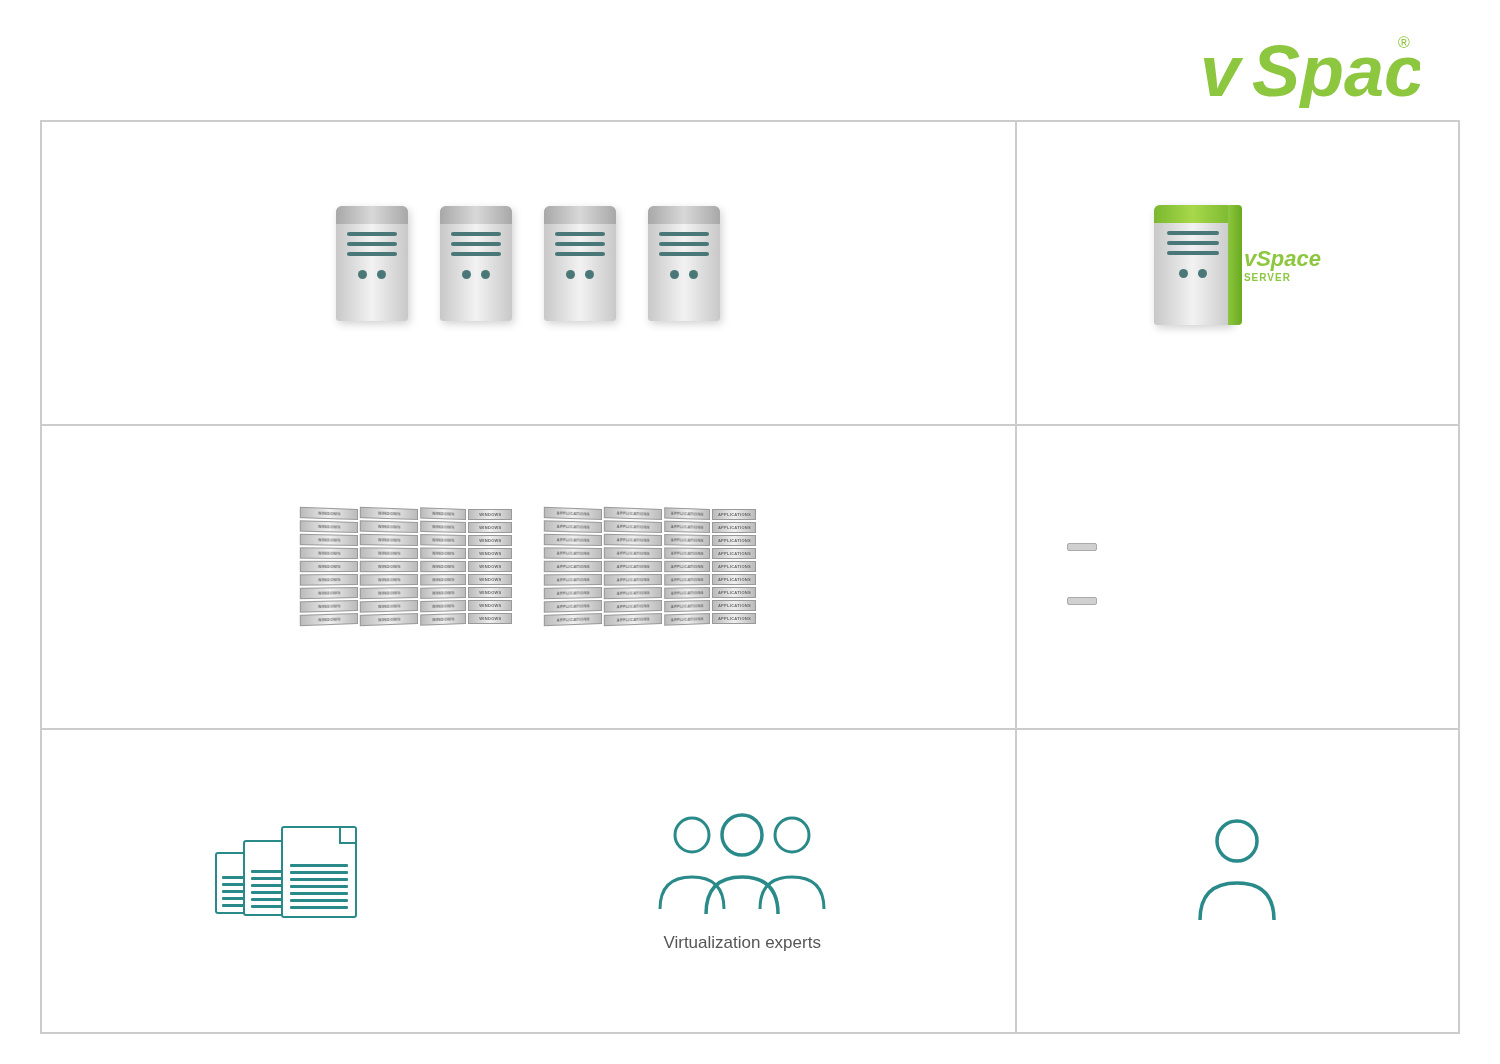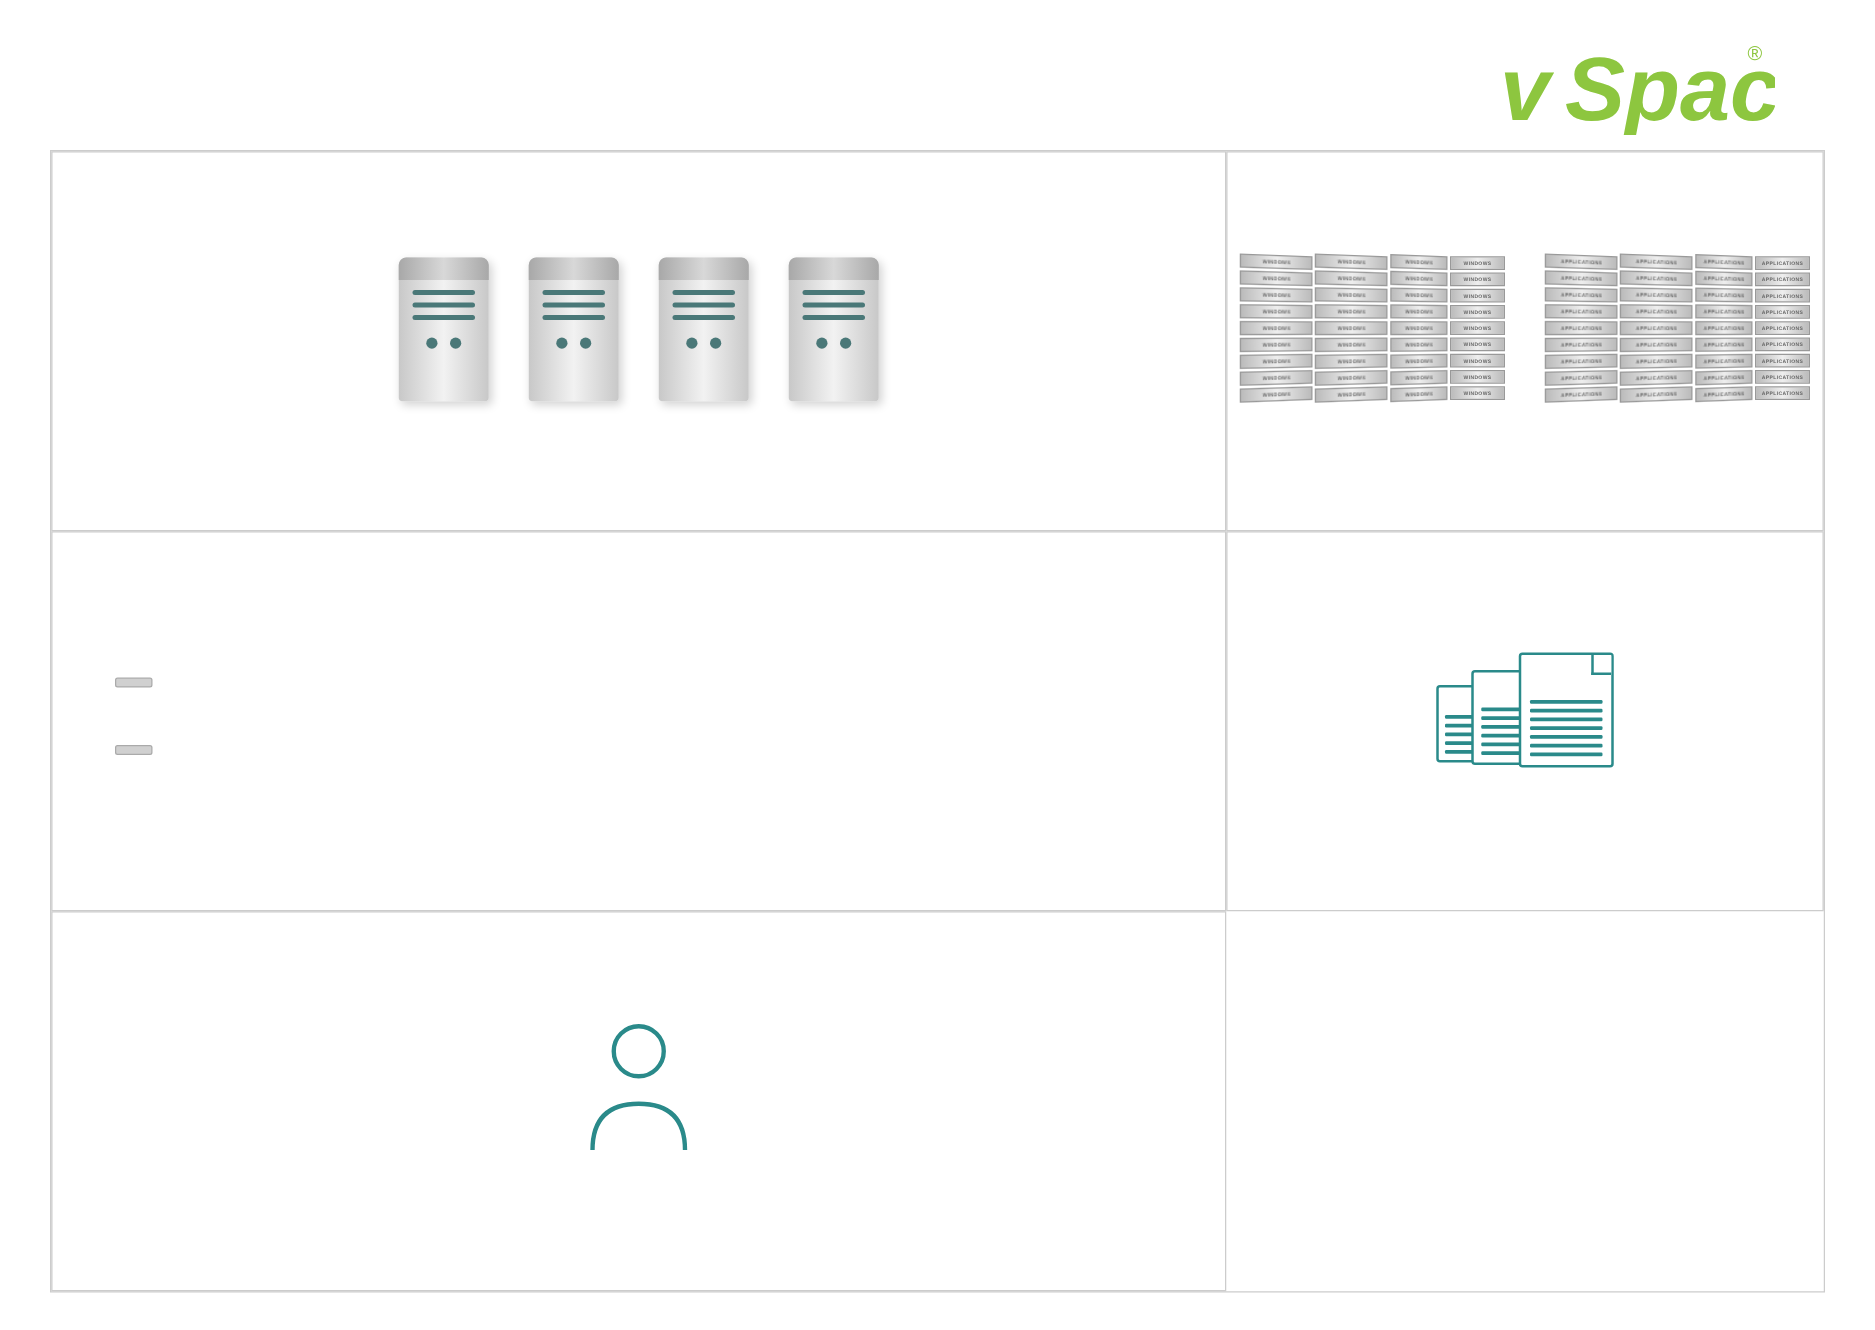--- a/index.html
+++ b/index.html
@@ -143,20 +143,49 @@
         </div>
       </div>
     </div>
 
     <div style="display:flex; align-items:baseline; gap:8px;">
       <span style="font-size:48px;font-weight:900;color:#333;"></span>
       <span style="font-size:20px;color:#555;"></span>
     </div>
   </div>
 
+  <div style="border: 0.75px solid #ccc; display:flex; flex-direction:column; align-items:center; justify-content:center; padding:20px;">
+
+    <div style="position:relative; display:flex; align-items:center; gap:12px; margin-bottom:16px;">
+
+      <div style="width:78px; height:120px; background:linear-gradient(to right,#c8c8c8,#f2f2f2,#c8c8c8); border-radius:6px 6px 3px 3px; position:relative; display:flex; flex-direction:column; align-items:center; padding-top:22px; box-shadow:2px 3px 8px rgba(0,0,0,0.18);">
+        <div style="position:absolute;top:0;left:0;right:0;height:18px;background:linear-gradient(to right,#7ab830,#a8d84a,#7ab830);border-radius:6px 6px 0 0;"></div>
+
+        <div style="position:absolute;top:0;bottom:0;right:-10px;width:14px;background:linear-gradient(to right,#8dc63f,#6aaa20);border-radius:0 4px 4px 0;"></div>
+        <div style="width:52px; margin-top:4px;">
+          <div style="height:4px;background:#4a7878;border-radius:2px;margin-bottom:6px;"></div>
+          <div style="height:4px;background:#4a7878;border-radius:2px;margin-bottom:6px;"></div>
+          <div style="height:4px;background:#4a7878;border-radius:2px;"></div>
+        </div>
+        <div style="display:flex;gap:10px;margin-top:14px;">
+          <div style="width:9px;height:9px;background:#4a7878;border-radius:50%;"></div>
+          <div style="width:9px;height:9px;background:#4a7878;border-radius:50%;"></div>
+        </div>
+      </div>
+
+      <div style="display:flex;flex-direction:column;align-items:flex-start;">
+        <div style="font-size:22px;font-weight:900;font-style:italic;color:#8dc63f;line-height:1;">vSpace</div>
+        <div style="font-size:10px;font-weight:bold;color:#8dc63f;letter-spacing:1px;margin-top:2px;">SERVER</div>
+      </div>
+    </div>
+    <div style="display:flex;align-items:baseline;gap:8px;">
+      <span style="font-size:48px;font-weight:900;color:#333;"></span>
+      <span style="font-size:20px;color:#555;"></span>
+    </div>
+  </div>
 
   <div style="border: 0.75px solid #ccc; display:flex; flex-direction:column; align-items:center; justify-content:center; padding:16px 10px;">
 
     <div style="display:flex; gap:6px; margin-bottom:20px; align-items:flex-start;">
 
       <div style="display:flex; gap:2px;">
 
         <div style="transform:perspective(400px) rotateY(15deg); transform-origin:right center;">
           <div style="display:flex;flex-direction:column;gap:1px;">
             <div class="ps-item">
@@ -481,20 +510,34 @@
         <div style="height:3px;background:#2a8a8a;border-radius:1px;"></div>
         <div style="height:3px;background:#2a8a8a;border-radius:1px;"></div>
         <div style="height:3px;background:#2a8a8a;border-radius:1px;"></div>
         <div style="height:3px;background:#2a8a8a;border-radius:1px;"></div>
         <div style="height:3px;background:#2a8a8a;border-radius:1px;"></div>
         <div style="height:3px;background:#2a8a8a;border-radius:1px;"></div>
       </div>
     </div>
     <div style="font-size:17px;color:#555;text-align:center;"></div>
   </div>
+      <div style="display: flex; flex-direction: column; align-items: center; justify-content: center;">
+  <svg width="200" height="110" viewBox="0 0 200 110" style="margin-bottom:14px;">
+
+    <circle cx="50" cy="26" r="17" fill="none" stroke="#2a8a8a" stroke-width="3"></circle>
+    <path d="M18 100 Q18 68 50 68 Q82 68 82 100" fill="none" stroke="#2a8a8a" stroke-width="3"></path>
+
+    <circle cx="150" cy="26" r="17" fill="none" stroke="#2a8a8a" stroke-width="3"></circle>
+    <path d="M118 100 Q118 68 150 68 Q182 68 182 100" fill="none" stroke="#2a8a8a" stroke-width="3"></path>
+
+    <circle cx="100" cy="26" r="20" fill="none" stroke="#2a8a8a" stroke-width="3.5"></circle>
+    <path d="M64 105 Q64 68 100 68 Q136 68 136 105" fill="none" stroke="#2a8a8a" stroke-width="3.5"></path>
+  </svg>
+  <span style="font-size:17px;color:#555;text-align:center;">Virtualization experts</span>
+</div>
     </div>
 
   <div style="border: 0.75px solid #ccc; display:flex; flex-direction:column; align-items:center; justify-content:center; padding:20px;">
 
     <div style="margin-bottom:18px;">
       <svg width="90" height="110" viewBox="0 0 90 110">
         <circle cx="45" cy="26" r="20" fill="none" stroke="#2a8a8a" stroke-width="3.5"></circle>
         <path d="M8 105 Q8 68 45 68 Q82 68 82 105" fill="none" stroke="#2a8a8a" stroke-width="3.5"></path>
       </svg>
     </div>

